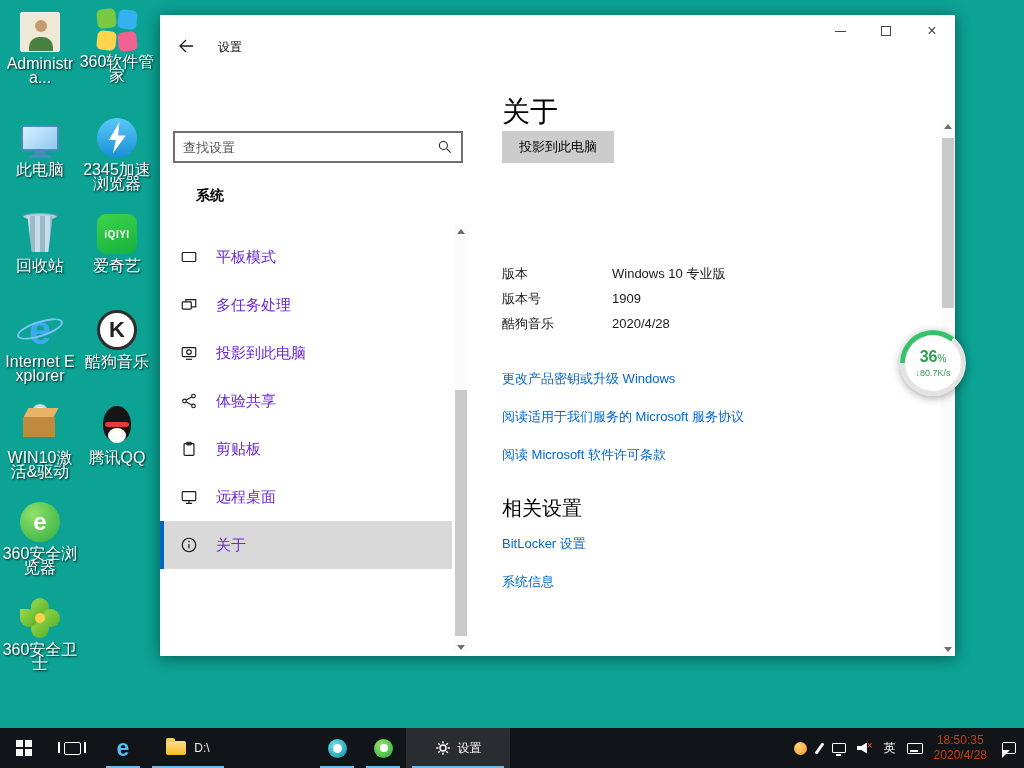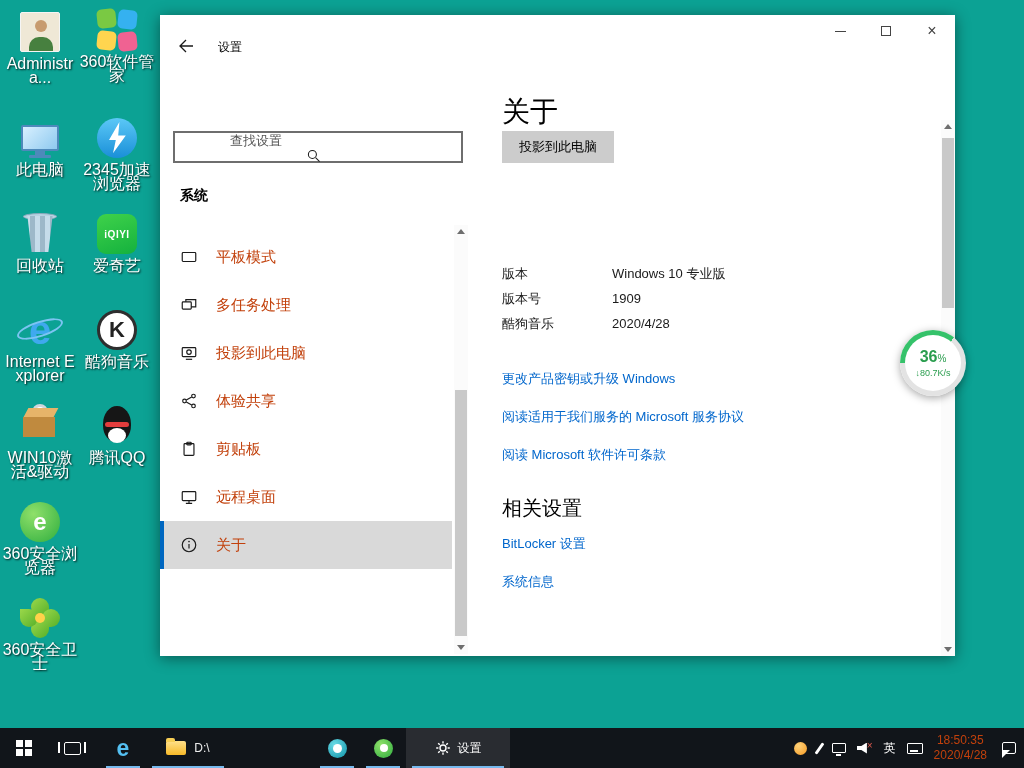--- a/index.html
+++ b/index.html
@@ -68,29 +68,29 @@
   .wtitle { position:absolute; left:58px; top:24px; font-size:12px; color:#000; }
   .wbtns { position:absolute; right:0; top:0; display:flex; }
   .wbtn { width:46px; height:32px; display:flex; align-items:center; justify-content:center; }
   .glyph-min { width:11px; height:1px; background:#444; }
   .glyph-max { width:10px; height:10px; border:1px solid #444; }
   .glyph-close { font-size:16px; color:#444; line-height:1; }
 
   .nav { position:absolute; left:0; top:60px; width:320px; height:581px; background:#fff; }
   .nav-home { position:absolute; left:0; top:14px; width:292px; height:38px; display:flex; align-items:center; padding-left:20px; }
   .nav-home span { margin-left:18px; font-size:15px; color:#1a1a1a; }
-  .searchbox { position:absolute; left:13px; top:56px; width:290px; height:32px; border:2px solid #6e6e6e; background:#fff; display:flex; align-items:center;flex-direction:column; }
+  .searchbox { position:absolute; left:13px; top:56px; width:290px; height:32px; border:2px solid #6e6e6e; background:#fff; display:flex; align-items:center; }
   .searchbox input { flex:1; border:none; outline:none; font-size:13px; padding:0 8px; color:#333; background:transparent; font-family:inherit; }
   .searchbox input::placeholder { color:#555; }
   .search-ic { margin-right:8px; display:flex; }
-  .nav-section { position:absolute; left:20px; top:112px; font-size:14px; font-weight:bold; color:#000; }
+  .nav-section { position:absolute; left:36px; top:112px; font-size:14px; font-weight:bold; color:#000; }
   .nav-items { position:absolute; left:0; top:158px; width:292px; }
   .nav-item { height:48px; display:flex; align-items:center; padding-left:20px; position:relative; }
   .nav-item .nicon { width:20px; display:flex; }
-  .nav-item .nlabel { margin-left:16px; font-size:15px; color:#c2410c; }
+  .nav-item .nlabel { margin-left:16px; font-size:15px; color:#6d28d9; }
   .nav-item.selected { background:#d9d9d9; }
   .nav-accent { position:absolute; left:0; top:0; bottom:0; width:4px; background:#0067c0; }
 
   .vscroll { position:absolute; width:14px; background:#fbfbfb; }
   .vscroll .tri-up { width:0; height:0; border-left:4px solid transparent; border-right:4px solid transparent; border-bottom:5px solid #6e6e6e; margin:4px auto 0; }
   .vscroll .tri-down { position:absolute; bottom:4px; left:3px; width:0; height:0; border-left:4px solid transparent; border-right:4px solid transparent; border-top:5px solid #6e6e6e; }
   .vthumb { position:absolute; left:1px; width:12px; background:#c9c9c9; }
   .scroll-left { left:294px; top:150px; height:429px; }
   .scroll-right { right:0; top:105px; height:536px; }
 

